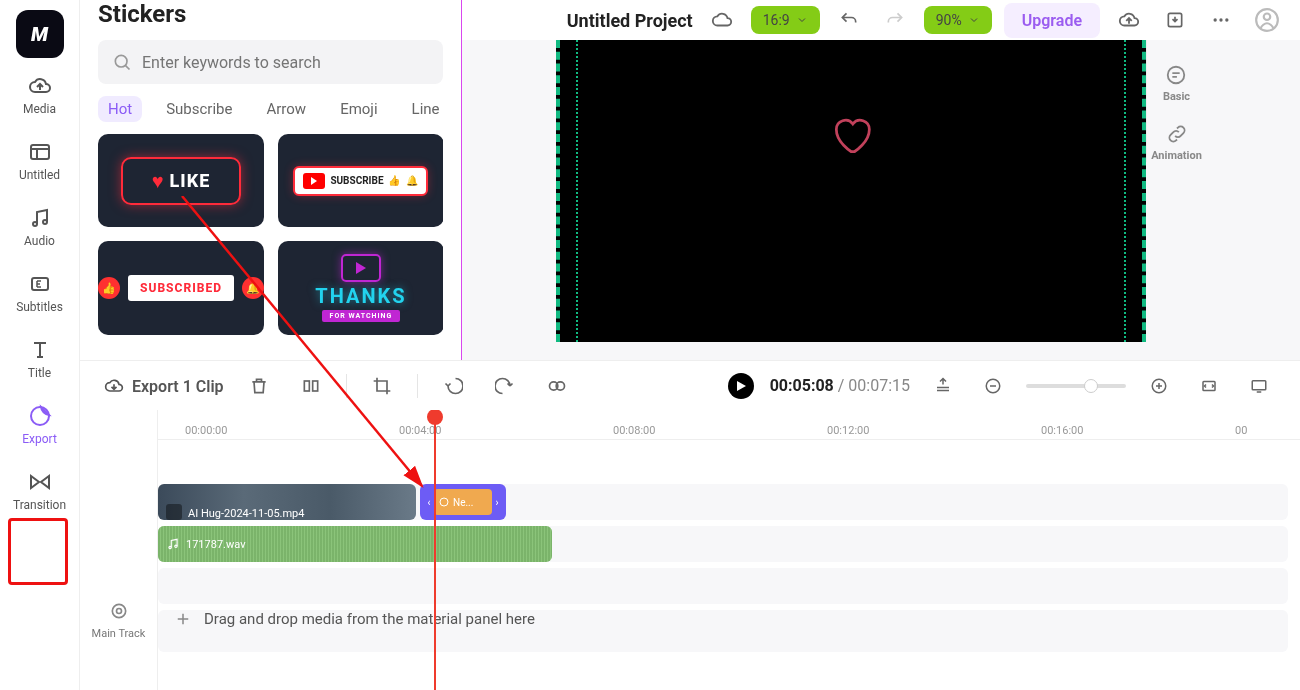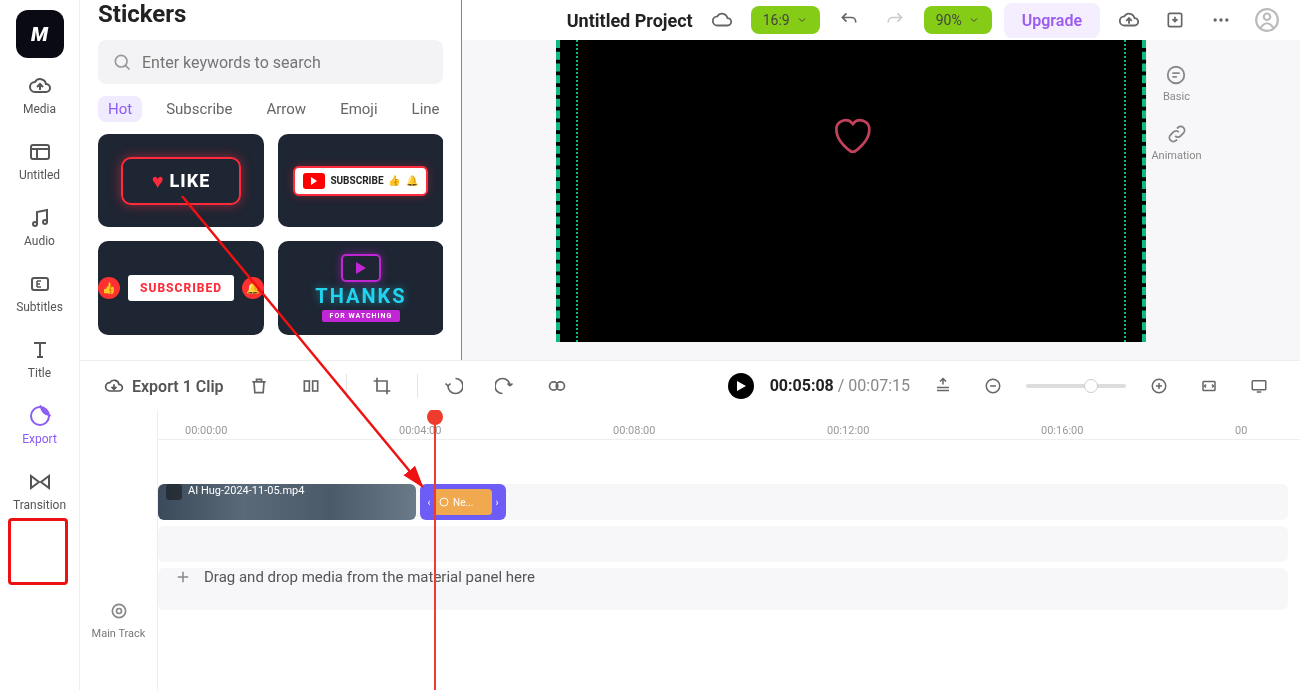--- a/index.html
+++ b/index.html
@@ -45,39 +45,39 @@
 .iconbtn { width: 34px; height: 34px; display: flex; align-items: center; justify-content: center; color: #666; cursor: pointer; border-radius: 6px; }
 .iconbtn.disabled { color: #ccc; cursor: default; }
 .upgrade { background: #f5eeff; color: #9b5cf0; font-weight: 600; padding: 8px 18px; border-radius: 8px; cursor: pointer; }
 .preview { flex: 1; background: #f7f7f9; display: flex; align-items: flex-start; justify-content: center; padding: 0 14px; }
 .canvas { width: 590px; height: 302px; background: #000; position: relative; }
 .safezone { position: absolute; inset: 0; border-left: 4px dashed #10b981; border-right: 4px dashed #10b981; }
 .safezone2 { position: absolute; left: 20px; right: 20px; top: 0; bottom: 0; border-left: 2px dotted #10b981; border-right: 2px dotted #10b981; }
 .heartsticker { position: absolute; left: 50%; top: 32%; transform: translate(-50%, -50%); }
 .heartsticker svg { width: 44px; height: 44px; }
 .sideprops { width: 60px; border-left: 1px solid #eee; display: flex; flex-direction: column; align-items: center; gap: 20px; padding-top: 24px; color: #888; }
-.propitem { display: flex; flex-direction: column; align-items: center; gap: 4px; font-size: 11px; cursor: pointer; }
+.propitem { display: flex; flex-direction: column; align-items: center; gap: 4px; font-size: 11px; cursor: pointer; font-weight: bold; }
 .toolbar2 { height: 50px; display: flex; align-items: center; padding: 0 24px; gap: 20px; border-top: 1px solid #eee; color: #555; }
 .toolbar2 .left { display: flex; align-items: center; gap: 18px; }
 .toolbar2 .right { margin-left: auto; display: flex; align-items: center; gap: 16px; }
 .exportbtn { display: flex; align-items: flex-end; gap: 8px; font-weight: 600; cursor: pointer; }
 .playcirc { width: 26px; height: 26px; background: #000; border-radius: 50%; display: flex; align-items: center; justify-content: center; cursor: pointer; }
 .playcirc::after { content: ''; border-left: 9px solid #fff; border-top: 5px solid transparent; border-bottom: 5px solid transparent; margin-left: 2px; }
 .timecur { font-weight: 700; color: #222; }
 .timetot { color: #888; }
 .slider { width: 100px; height: 4px; background: #ddd; border-radius: 2px; position: relative; }
 .slider .knob { position: absolute; right: 28px; top: -5px; width: 14px; height: 14px; background: #fff; border: 1px solid #ccc; border-radius: 50%; }
 .timeline { flex: 1; display: flex; position: relative; }
 .tracklabel { width: 78px; border-right: 1px solid #eee; display: flex; flex-direction: column; align-items: center; justify-content: center; gap: 6px; font-size: 11px; color: #777; padding-top: 140px; }
 .tracks { flex: 1; position: relative; overflow: hidden; }
 .ruler { height: 30px; position: relative; font-size: 11px; color: #999; border-bottom: 1px solid #eee; }
 .ruler .tick { position: absolute; top: 14px; margin-left: 27px; }
 .row { height: 36px; background: #f7f7f9; border-radius: 6px; margin: 0 12px 6px 0; position: relative; }
 .spacer { height: 44px; }
-.videoclip { position: absolute; left: 0; top: 0; height: 36px; width: 258px; background: linear-gradient(90deg,#3b4a5a,#5a6a78,#4a5a68,#6a7a88); border-radius: 6px; display: flex; align-items: flex-start; gap: 6px; padding: 0 8px; color: #fff; font-size: 11px; overflow: hidden; }
+.videoclip { position: absolute; left: 0; top: 0; height: 36px; width: 258px; background: linear-gradient(90deg,#3b4a5a,#5a6a78,#4a5a68,#6a7a88); border-radius: 6px; display: flex; align-items: flex-end; gap: 6px; padding: 0 8px; color: #fff; font-size: 11px; overflow: hidden; }
 .videoclip::before { content:''; width:16px; height:16px; background:rgba(0,0,0,.4); border-radius:3px; display:inline-block; }
 .stickerclip { position: absolute; left: 262px; top: 0; height: 36px; width: 86px; background: #6d5cf5; border-radius: 6px; display: flex; align-items: center; padding: 0 4px; }
 .stickerclip .inner { background: #f0a94f; border-radius: 4px; flex: 1; height: 26px; display: flex; align-items: center; gap: 3px; padding: 0 4px; color: #fff; font-size: 10px; }
 .stickerclip .handle { color: #fff; width: 10px; text-align: center; font-size: 10px; }
 .audioclip { position: absolute; left: 0; top: 0; height: 36px; width: 394px; background: #8bc47a; border-radius: 6px; display: flex; align-items: center; gap: 6px; padding: 0 8px; color: #fff; font-size: 11px; }
 .audioclip .wave { position:absolute; inset:0; background: repeating-linear-gradient(90deg, #6aa35a 0 2px, #8bc47a 2px 3px); opacity:.5; border-radius:6px; }
 .droparea { height: 42px; background: #f7f7f9; border-radius: 6px; margin-right: 12px; display: flex; align-items: flex-start; gap: 12px; padding: 0 16px; color: #555; font-size: 15px; }
 .playhead { position: absolute; left: 276px; top: 0; bottom: 0; width: 2px; background: #ef3b2d; }
 .playhead .knob { position: absolute; top: -1px; left: -7px; width: 16px; height: 16px; background: #ef3b2d; border-radius: 50%; }
 .arrow-svg { position: absolute; left: 142px; top: 196px; pointer-events: none; }
@@ -387,20 +387,31 @@
             <span class="handle">‹</span>
             <div class="inner">
                 <svg width="12" height="12" viewBox="0 0 24 24" fill="none" stroke="#fff" stroke-width="2">
                   <circle cx="12" cy="12" r="8"></circle>
                 </svg>
                 <span>Ne...</span>
               </div>
             <span class="handle">›</span>
           </div>
         </div>
+        <div class="row">
+          <div class="audioclip">
+              <div class="wave"></div>
+              <svg width="14" height="14" viewBox="0 0 24 24" fill="none" stroke="#fff" stroke-width="2" style="position:relative">
+                <path d="M9 18V6l10-2v12"></path>
+                <circle cx="7" cy="18" r="2"></circle>
+                <circle cx="17" cy="16" r="2"></circle>
+              </svg>
+              <span style="position:relative">171787.wav</span>
+            </div>
+        </div>
         <div class="row"></div>
         <div class="droparea">
           <svg width="18" height="18" viewBox="0 0 24 24" fill="none" stroke="#888" stroke-width="2">
               <path d="M12 5v14M5 12h14"></path>
             </svg>
           <span>Drag and drop media from the material panel here</span>
         </div>
         <div class="playhead">
             <div class="knob"></div>
           </div>

